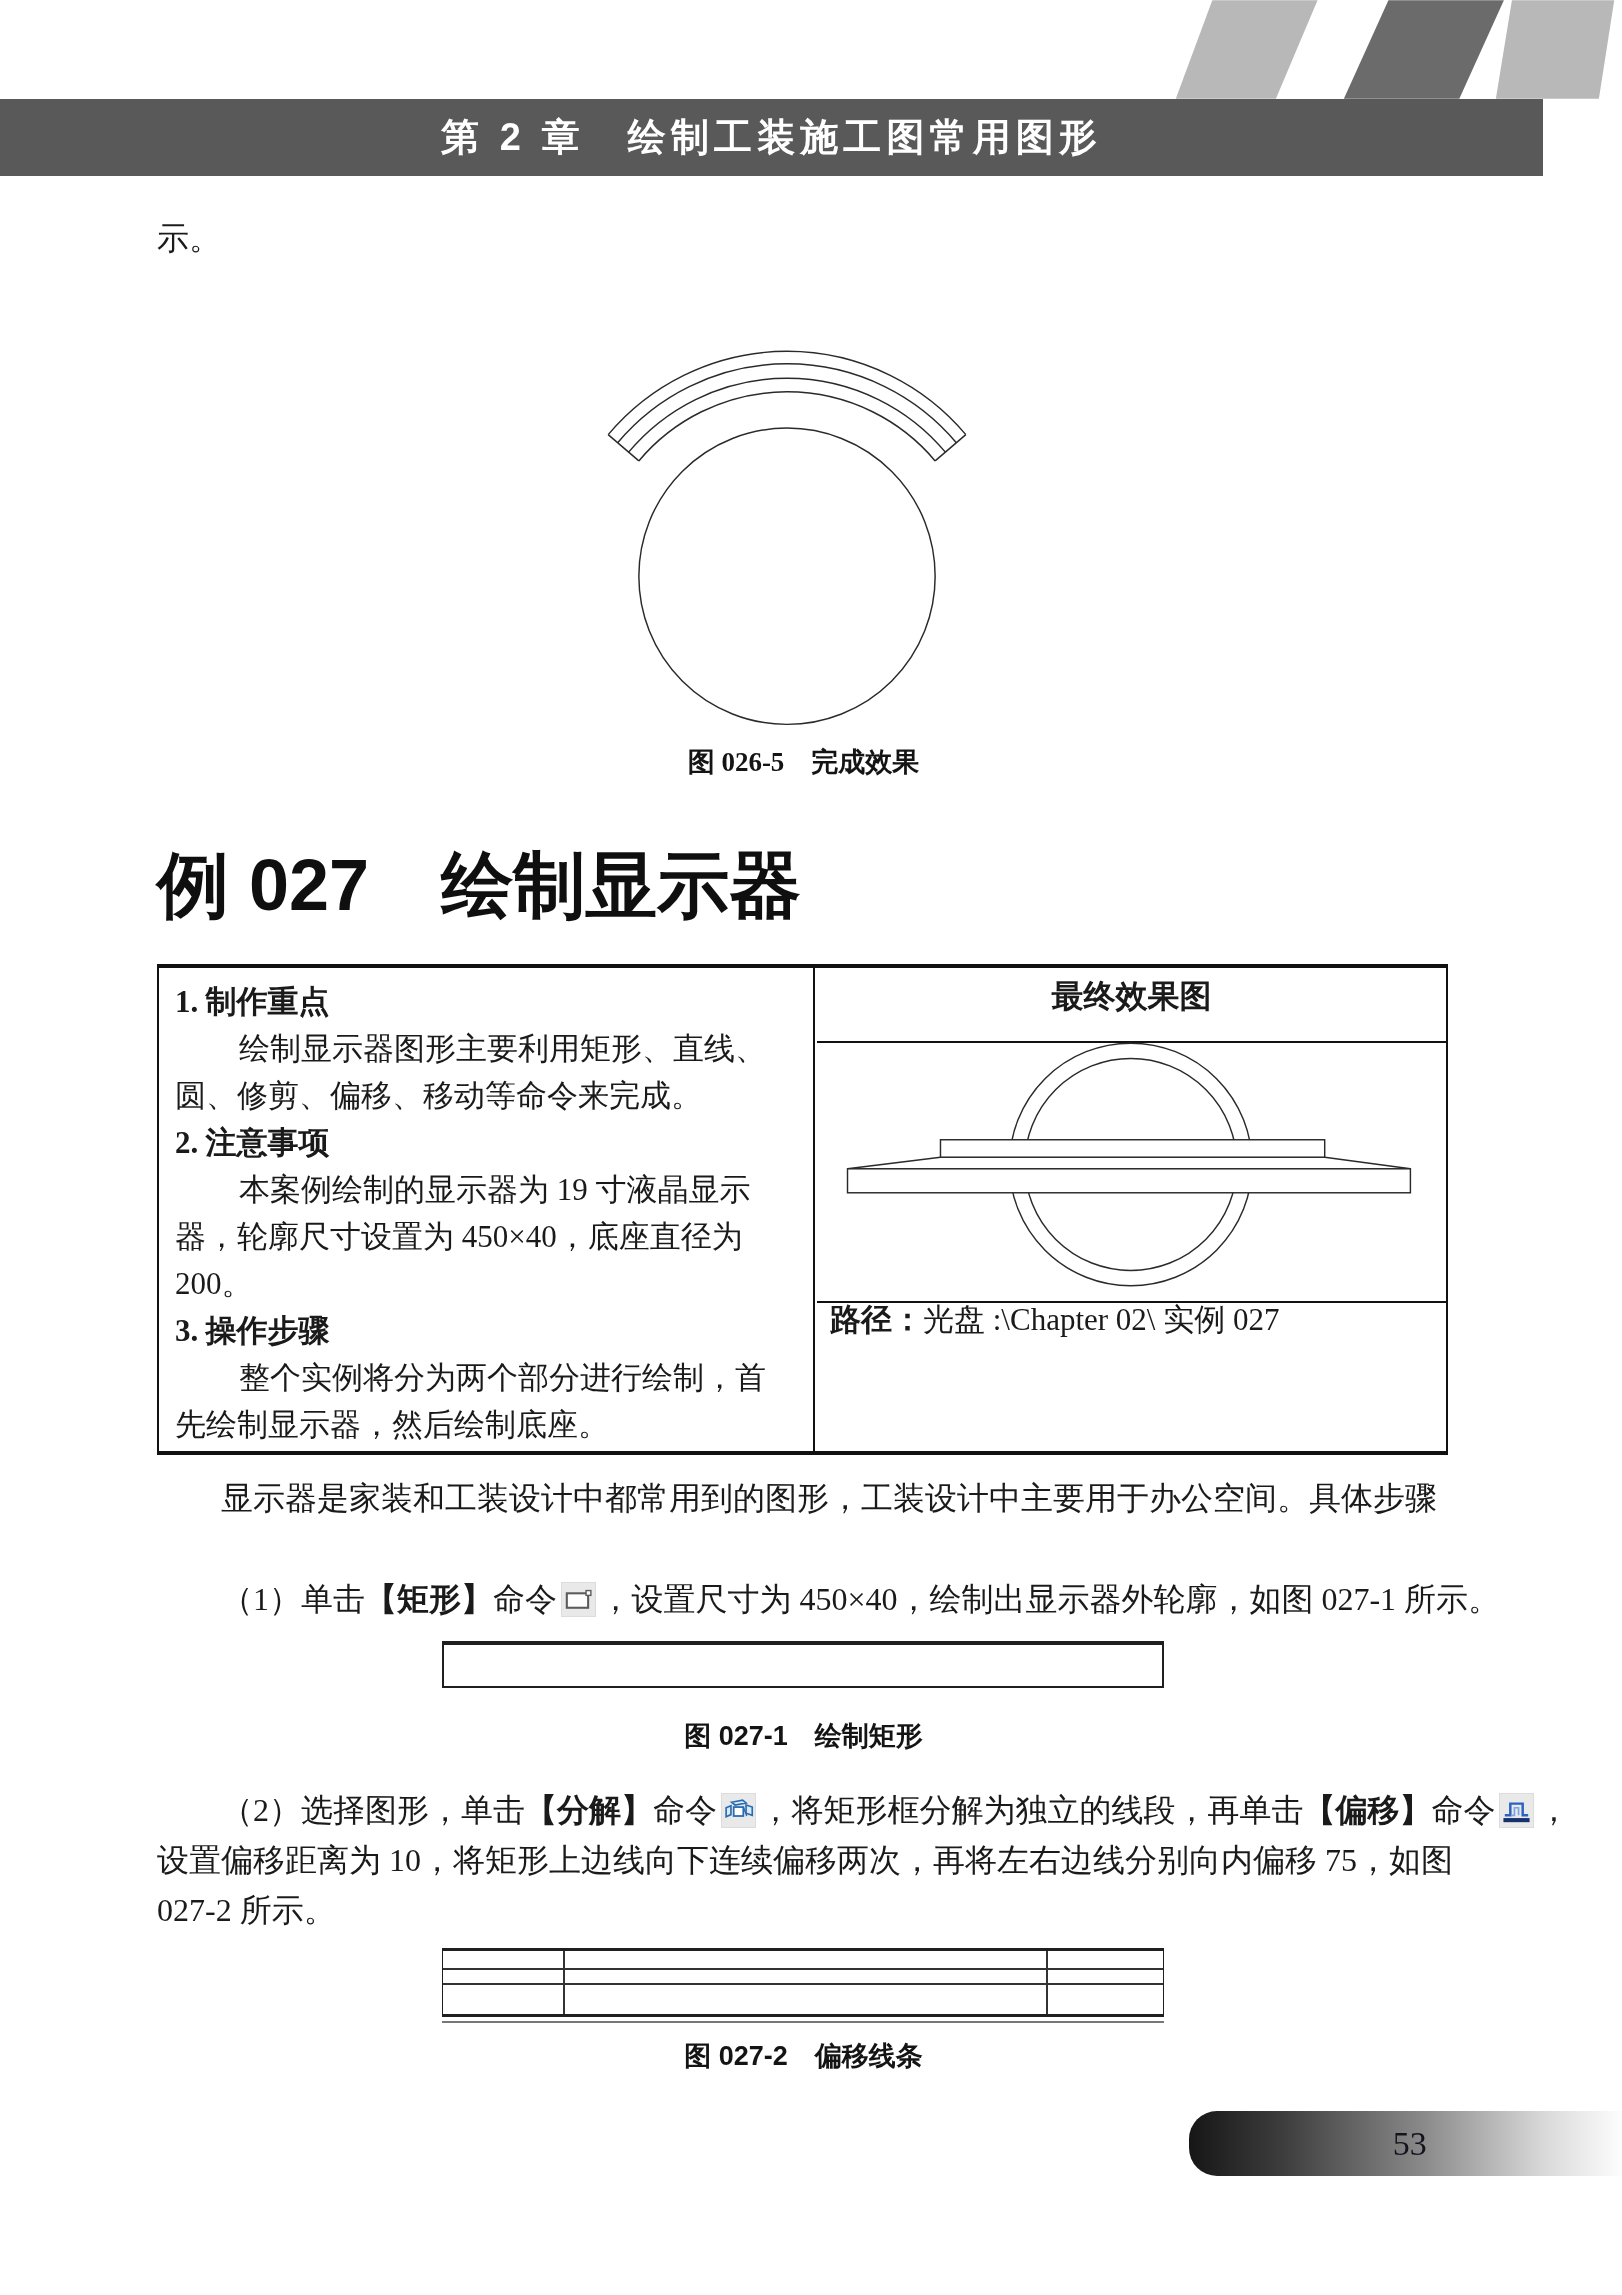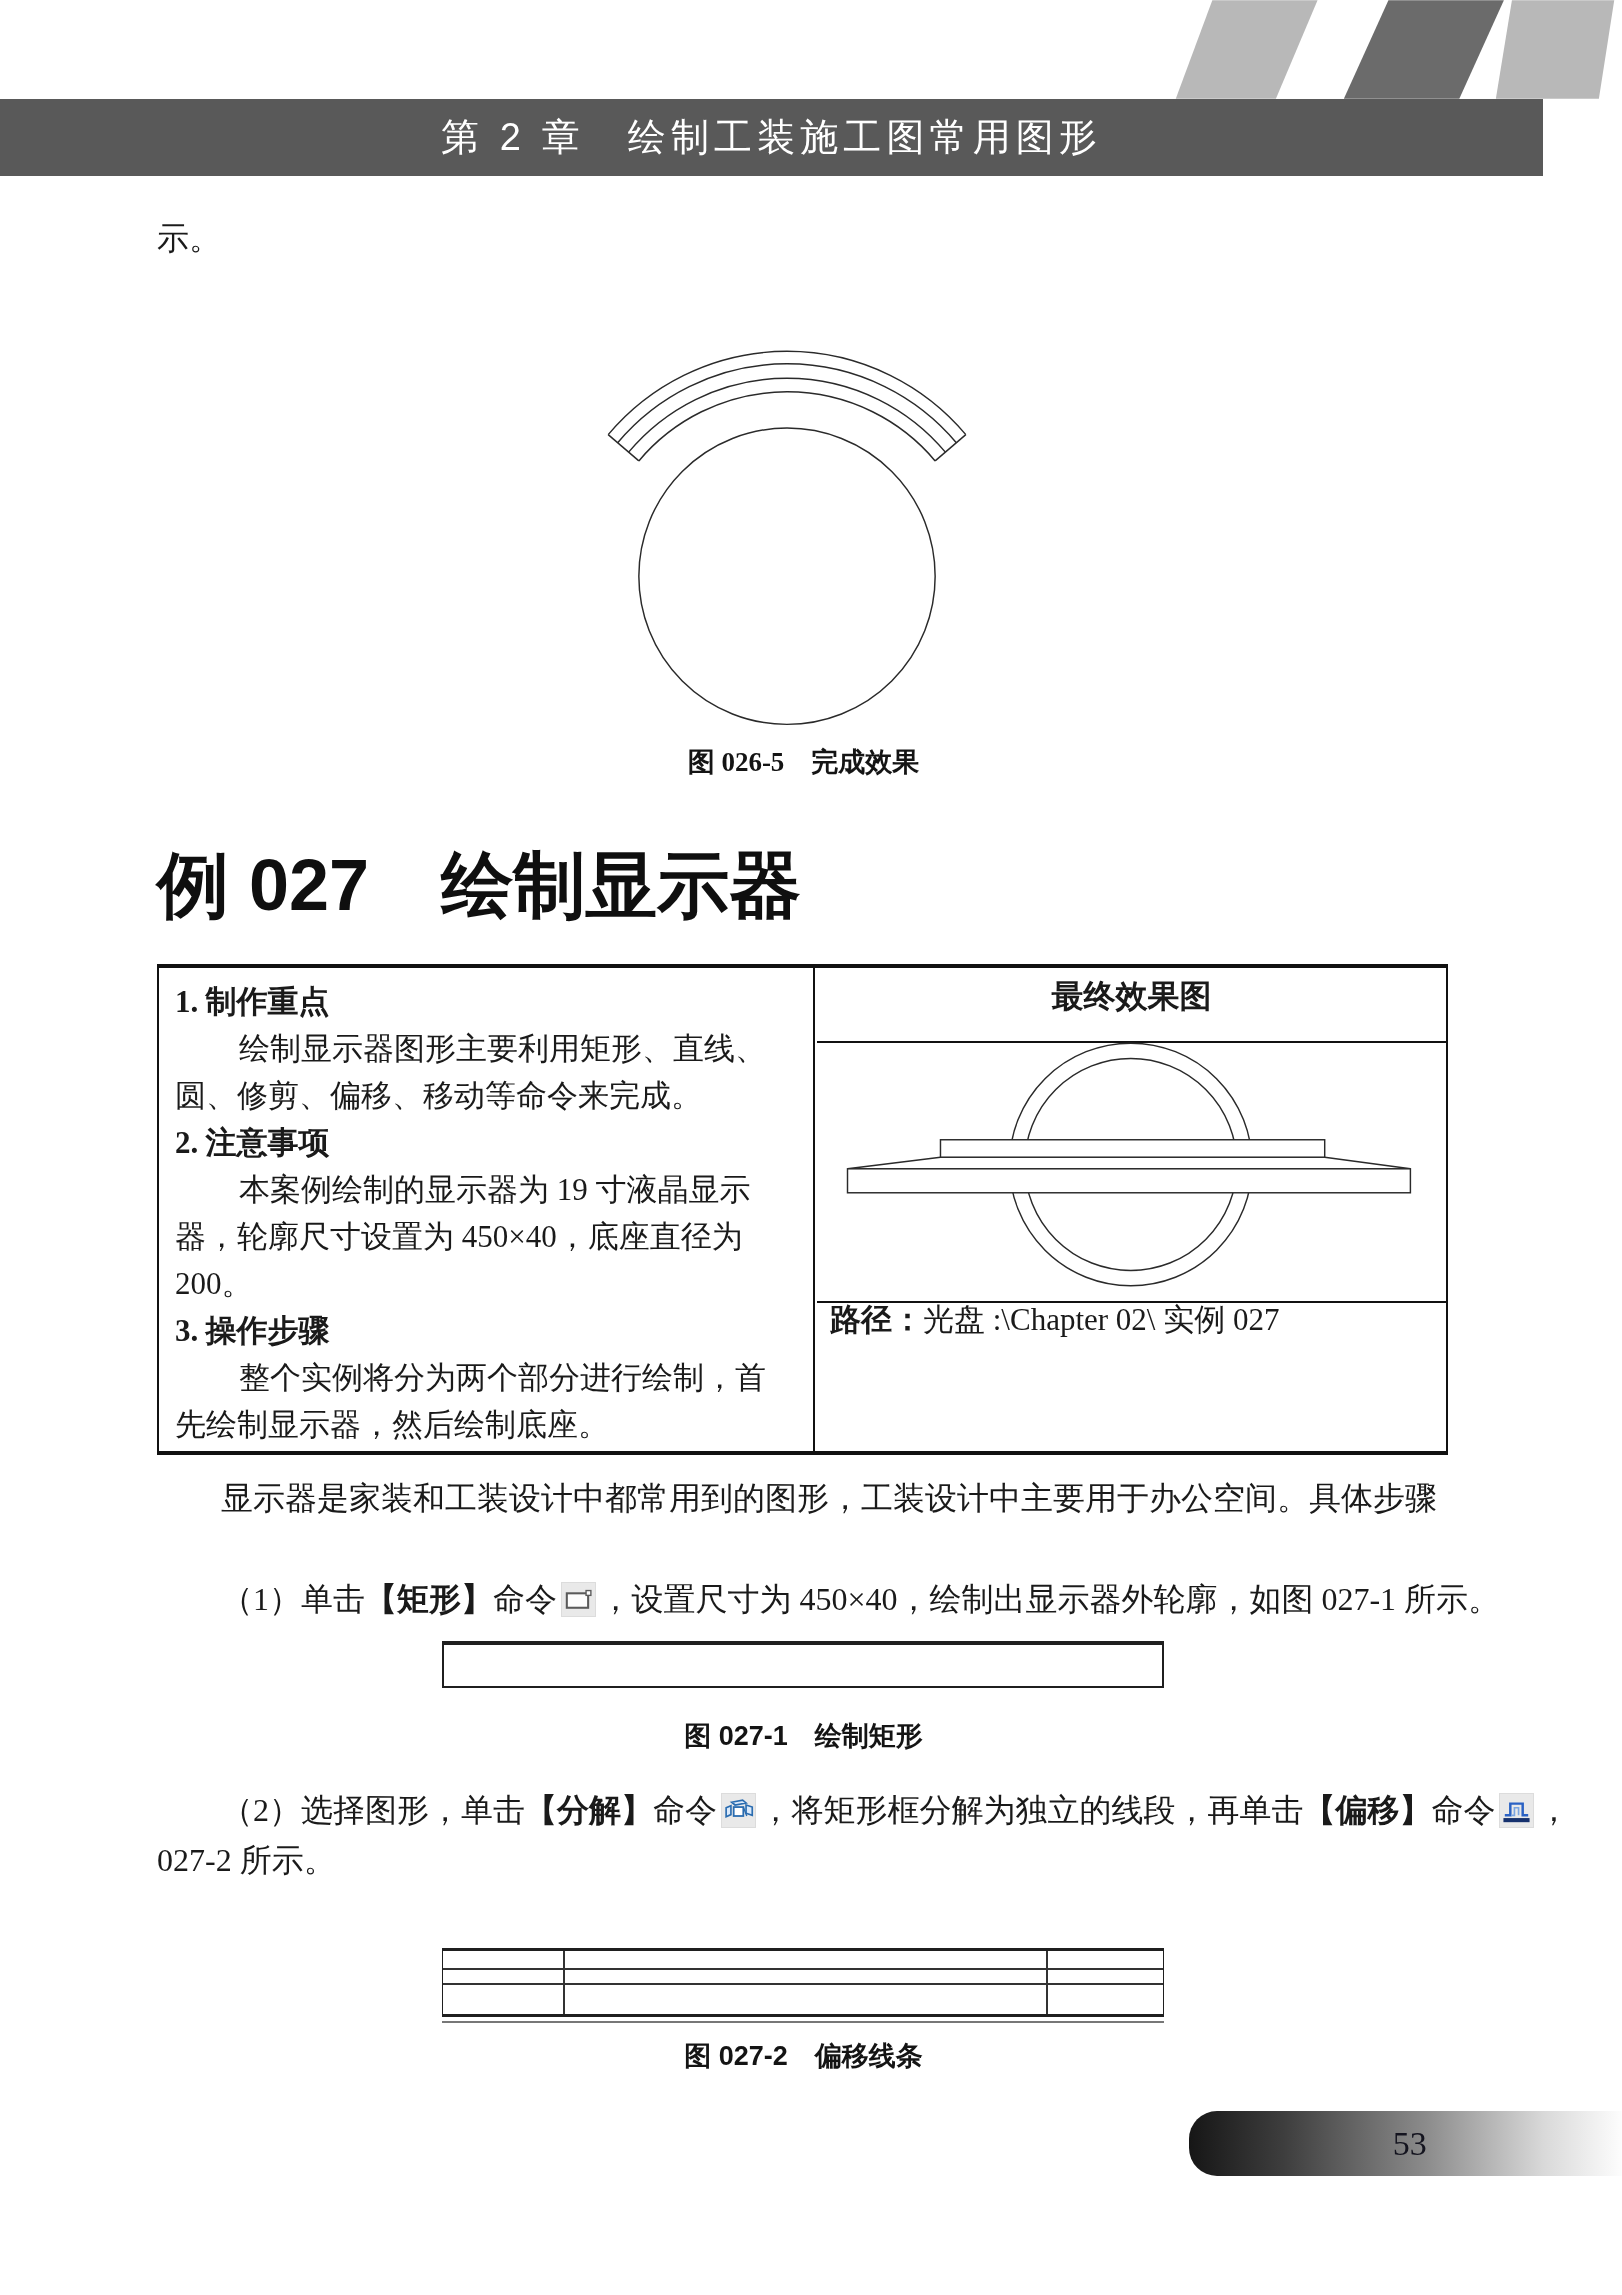--- a/index.html
+++ b/index.html
@@ -7,21 +7,21 @@
     position:relative;width:1623px;height:2295px;background:#ffffff;
     overflow:hidden;font-family:"Liberation Serif","DejaVu Serif",serif;color:#1a1a1a;
   }
   .abs{position:absolute;}
   
   #chapter-bar{
     left:0;top:99px;width:1543px;height:77px;background:#595959;
     text-align:center;line-height:77px;
   }
   #chapter-bar .t{
-    font-family:"Liberation Sans","DejaVu Sans",sans-serif;font-weight:normal;
+    font-family:"Liberation Sans","DejaVu Sans",sans-serif;font-weight:bold;
     font-size:38px;color:#ffffff;letter-spacing:5.1px;
   }
   
   .para{left:157px;width:1309px;font-size:32px;line-height:50px;white-space:nowrap;}
   .para .ln{display:block;}
   .indent{padding-left:64px;}
   .cmd{font-family:"Liberation Sans","DejaVu Sans",sans-serif;font-weight:bold;}
   .cmd-icon{
     display:inline-block;width:35px;height:35px;background:#e9e9e9;
     vertical-align:-7.3px;margin:0 3.7px;border:0.7px solid #dcdcdc;box-sizing:border-box;
@@ -188,20 +188,21 @@
         <polygon points="6,20 13,17 13,30 6,33" fill="#dbeafb" stroke="#2a6cb0" stroke-width="2.4"></polygon>
         <polygon points="35,16 44,19 44,31 35,28" fill="#dbeafb" stroke="#2a6cb0" stroke-width="2.4"></polygon>
         <rect x="17" y="19" width="14" height="13" fill="#ffffff" stroke="#2a6cb0" stroke-width="2.6"></rect>
         <line x1="31" y1="19" x2="36" y2="32" stroke="#2a6cb0" stroke-width="2"></line>
       </svg></span><span>，将矩形框分解为独立的线段，再单击</span><span class="cmd">【偏移】</span><span>命令</span><span class="cmd-icon"><svg viewBox="0 0 48 48">
         <path d="M7 31 L15 31 L15 14 L33 14 L33 31 L41 31" fill="none" stroke="#2b62c4" stroke-width="3.6"></path>
         <path d="M16 31 L21 31 L21 20 L27 20 L27 31" fill="none" stroke="#7aa5e2" stroke-width="2.4"></path>
         <rect x="5" y="35" width="38" height="6" fill="#16316e"></rect>
       </svg></span><span>，</span>
     </span>
+    <span class="ln">设置偏移距离为 10，将矩形上边线向下连续偏移两次，再将左右边线分别向内偏移 75，如图</span>
     <span class="ln">027-2 所示。</span>
   </div>
 
   <div id="fig2-rect" class="abs">
     <div class="hline" style="top:17px;"></div>
     <div class="hline" style="top:32px;"></div>
     <div class="vline" style="left:120px;"></div>
     <div class="vline" style="left:603px;"></div>
   </div>
   <div id="fig2-shadow" class="abs"></div>

